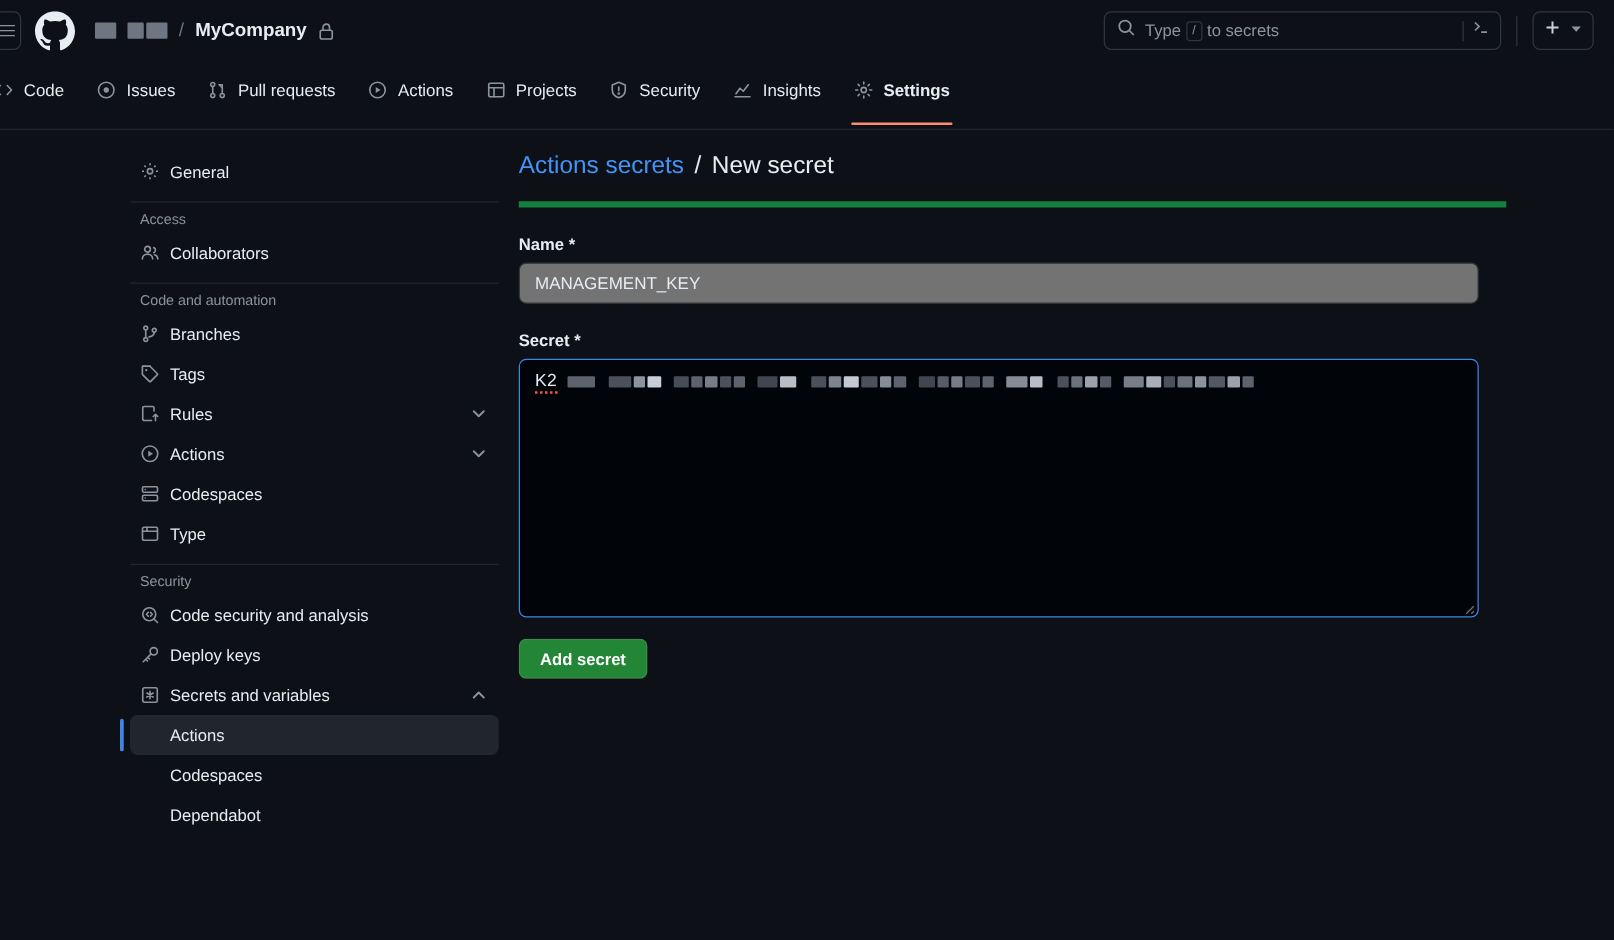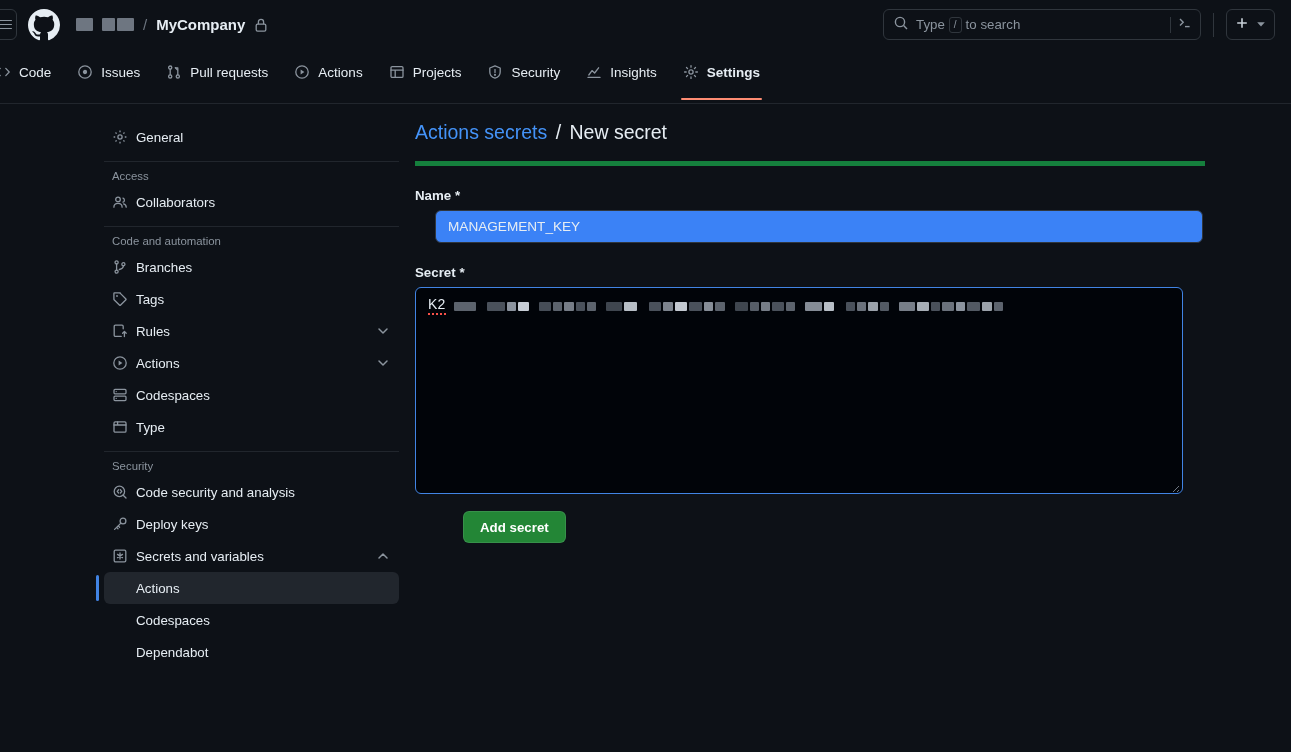--- a/index.html
+++ b/index.html
@@ -117,24 +117,24 @@
   .main { flex: 1; padding-top: 17px; padding-right: 86px; }
   .breadcrumb { font-size: 19.5px; padding-bottom: 17px; border-bottom: 5px solid #15803d; }
   .bc-link { color: #4493f8; }
   .bc-sep { color: #e6edf3; margin: 0 3px; }
   .bc-cur { color: #e6edf3; }
 
   .field-label { font-size: 13.3px; font-weight: bold; margin: 22px 0 7px 0; color: #e6edf3; }
   .req { color: #e6edf3; }
   .name-input {
     width: 768px; height: 33px;
-    background: #3b82f6; border: 1px solid #30363d; border-radius: 6px;
+    background: #737373; border: 1px solid #30363d; border-radius: 6px;
     color: #e6edf3; font-size: 13.6px; padding: 0 12px;
     font-family: "Liberation Sans", sans-serif;
-    display: flex; align-items: center; margin-left: 20px;
+    display: flex; align-items: center;
   }
   .secret-area {
     width: 768px; height: 207px; margin-top: 7px;
     background: #010409; border: 1px solid #4184e4; border-radius: 6px;
     position: relative; padding: 8px 12px; overflow: hidden;
   }
   .secret-line { display: flex; align-items: center; height: 19px; }
   .secret-head {
     color: #e6edf3; font-size: 14px; letter-spacing: .2px;
     border-bottom: 2px dotted #f85149; padding-bottom: 1px; line-height: 15px;
@@ -144,21 +144,20 @@
     position: absolute; right: 2px; bottom: 2px; width: 12px; height: 12px;
   }
   .add-btn {
     margin-top: 17px;
     background: #238636; border: 1px solid rgba(240,246,252,0.1);
     border-radius: 6px; color: #ffffff;
     font-size: 13.3px; font-weight: bold;
     padding: 0 16px; height: 32px;
     display: inline-flex; align-items: center;
     font-family: "Liberation Sans", sans-serif;
-    margin-left: 48px;
   }
 </style>
 </head>
 <body>
 
 <div class="header">
 
   <div class="hamburger">
     <span class="ham-lines">
       <i></i>
@@ -195,21 +194,21 @@
     <div class="searchbox">
       <span>
         <svg width="16" height="16" viewBox="0 0 16 16" fill="none" stroke="#8b949e" stroke-width="1.4">
           <circle cx="7" cy="7" r="4.6"></circle>
             <path d="M10.6 10.6 14 14"></path>
         </svg>
       </span>
       <span class="search-ph">
         <span>Type</span>
         <span class="slash-key">/</span>
-        <span>to search</span>
+        <span>to secrets</span>
       </span>
       <span class="cmd-sep">
         <span class="vbar"></span>
         <span>
           <svg width="16" height="16" viewBox="0 0 16 16" fill="none" stroke="#8b949e" stroke-width="1.4">
             <path d="M3 4l3.2 3.2L3 10.4"></path>
               <path d="M8 11.6h4.6"></path>
           </svg>
         </span>
       </span>

